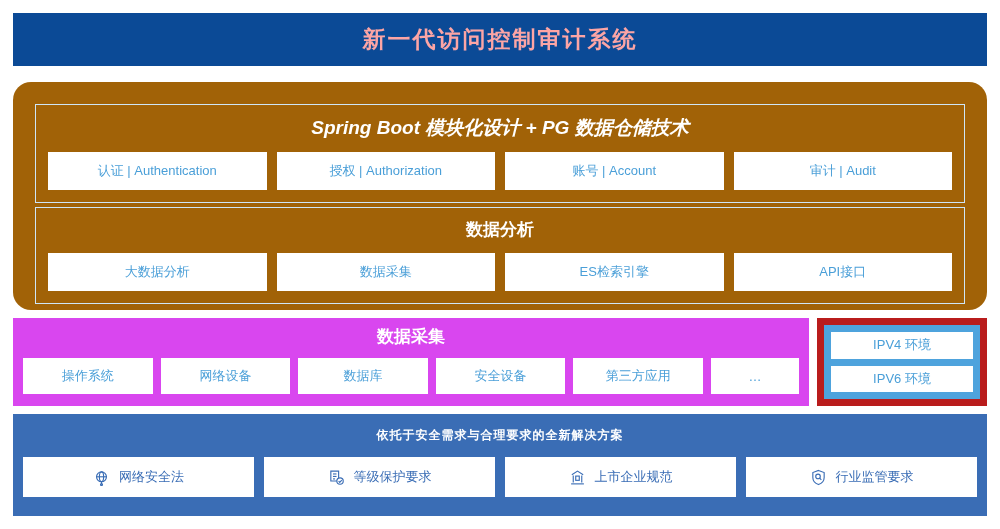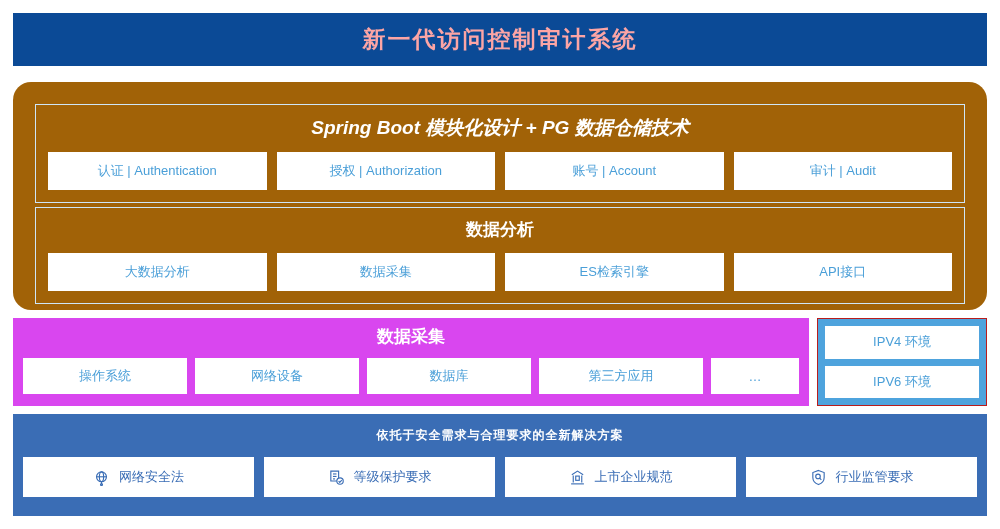--- a/index.html
+++ b/index.html
@@ -112,21 +112,21 @@
     display: flex;
     gap: 8px;
     align-items: flex-end;
   }
   .collect-cards .card { height: 36px; font-size: 13px; }
   .collect-cards .card.narrow { flex: 0 0 88px; }
 
   .env-panel {
     flex: 1;
     background: #4ea3dd;
-    border: 1px solid #b91c1c;
+    border: 7px solid #b91c1c;
     padding: 7px;
     display: flex;
     flex-direction: column;
     gap: 7px;
   }
   .env-card {
     flex: 1;
     background: #ffffff;
     display: flex;
     align-items: center;
@@ -206,20 +206,21 @@
   </div>
 
   <div class="collect-row">
 
     <div class="collect-main">
       <div class="panel-title plain">数据采集</div>
       <div class="collect-cards">
         <div class="card">操作系统</div>
         <div class="card">网络设备</div>
         <div class="card">数据库</div>
+        <div class="card">安全设备</div>
         <div class="card">第三方应用</div>
         <div class="card narrow">…</div>
       </div>
     </div>
 
     <div class="env-panel">
       <div class="env-card">IPV4 环境</div>
       <div class="env-card">IPV6 环境</div>
     </div>
 

